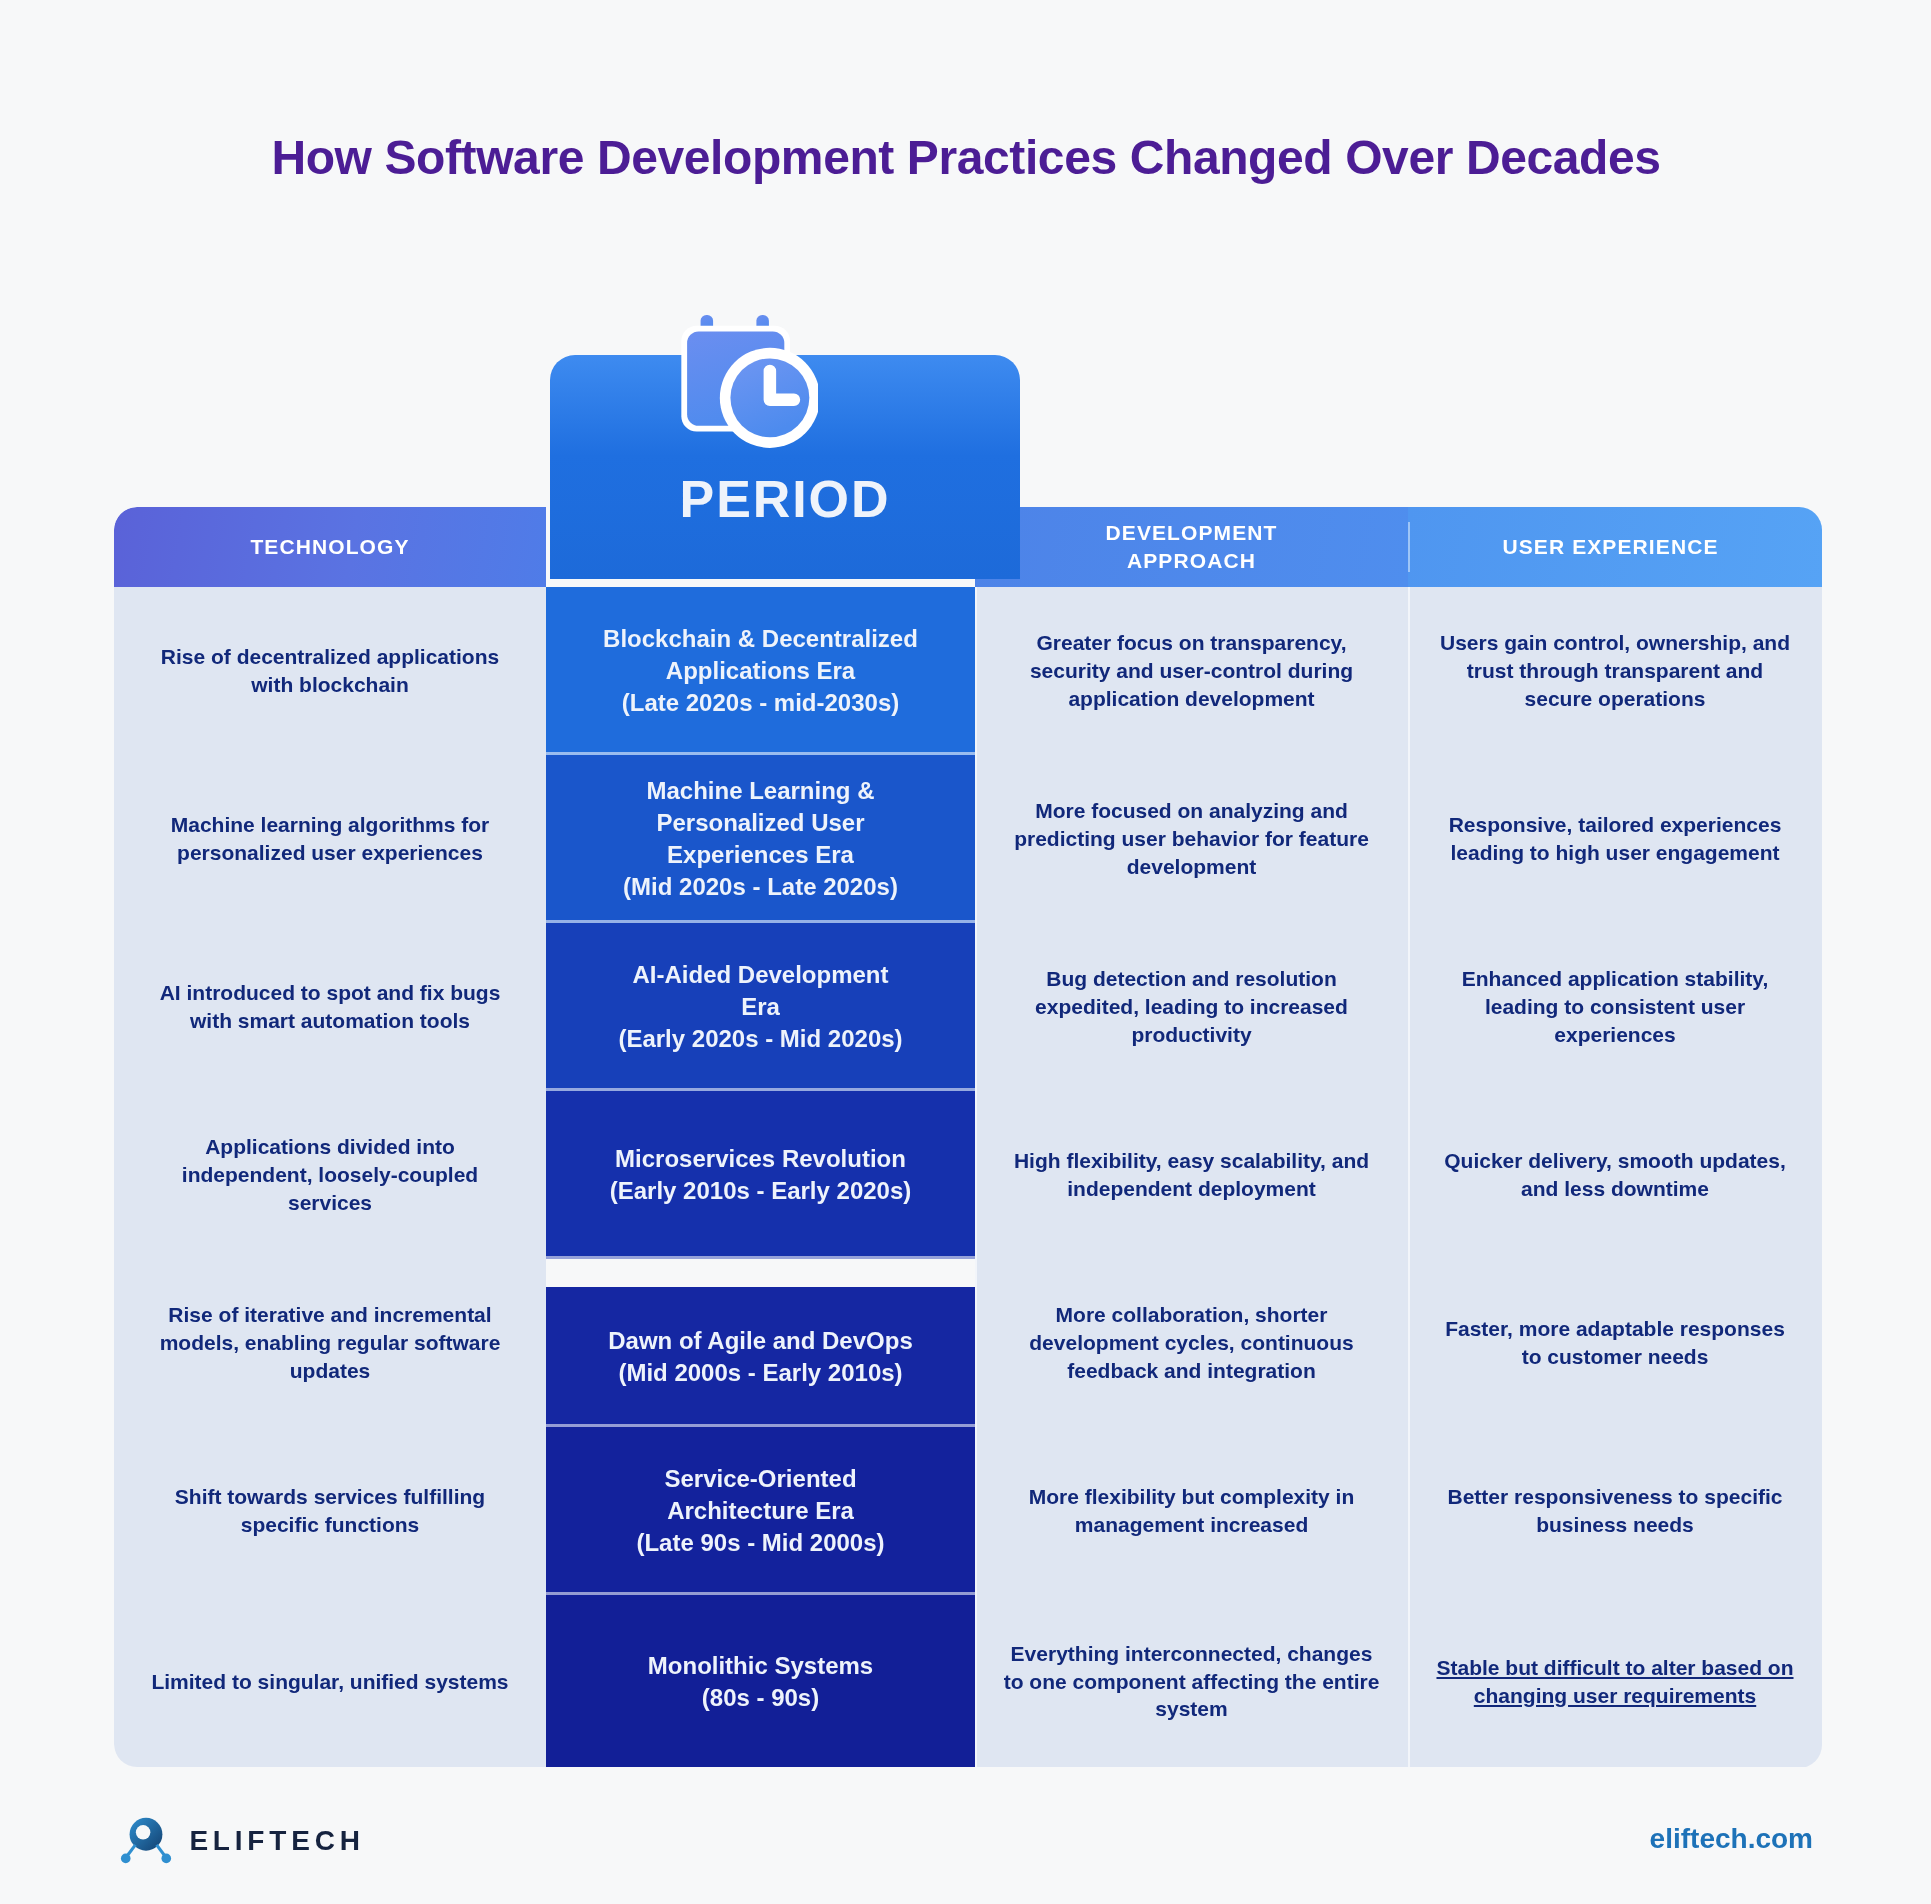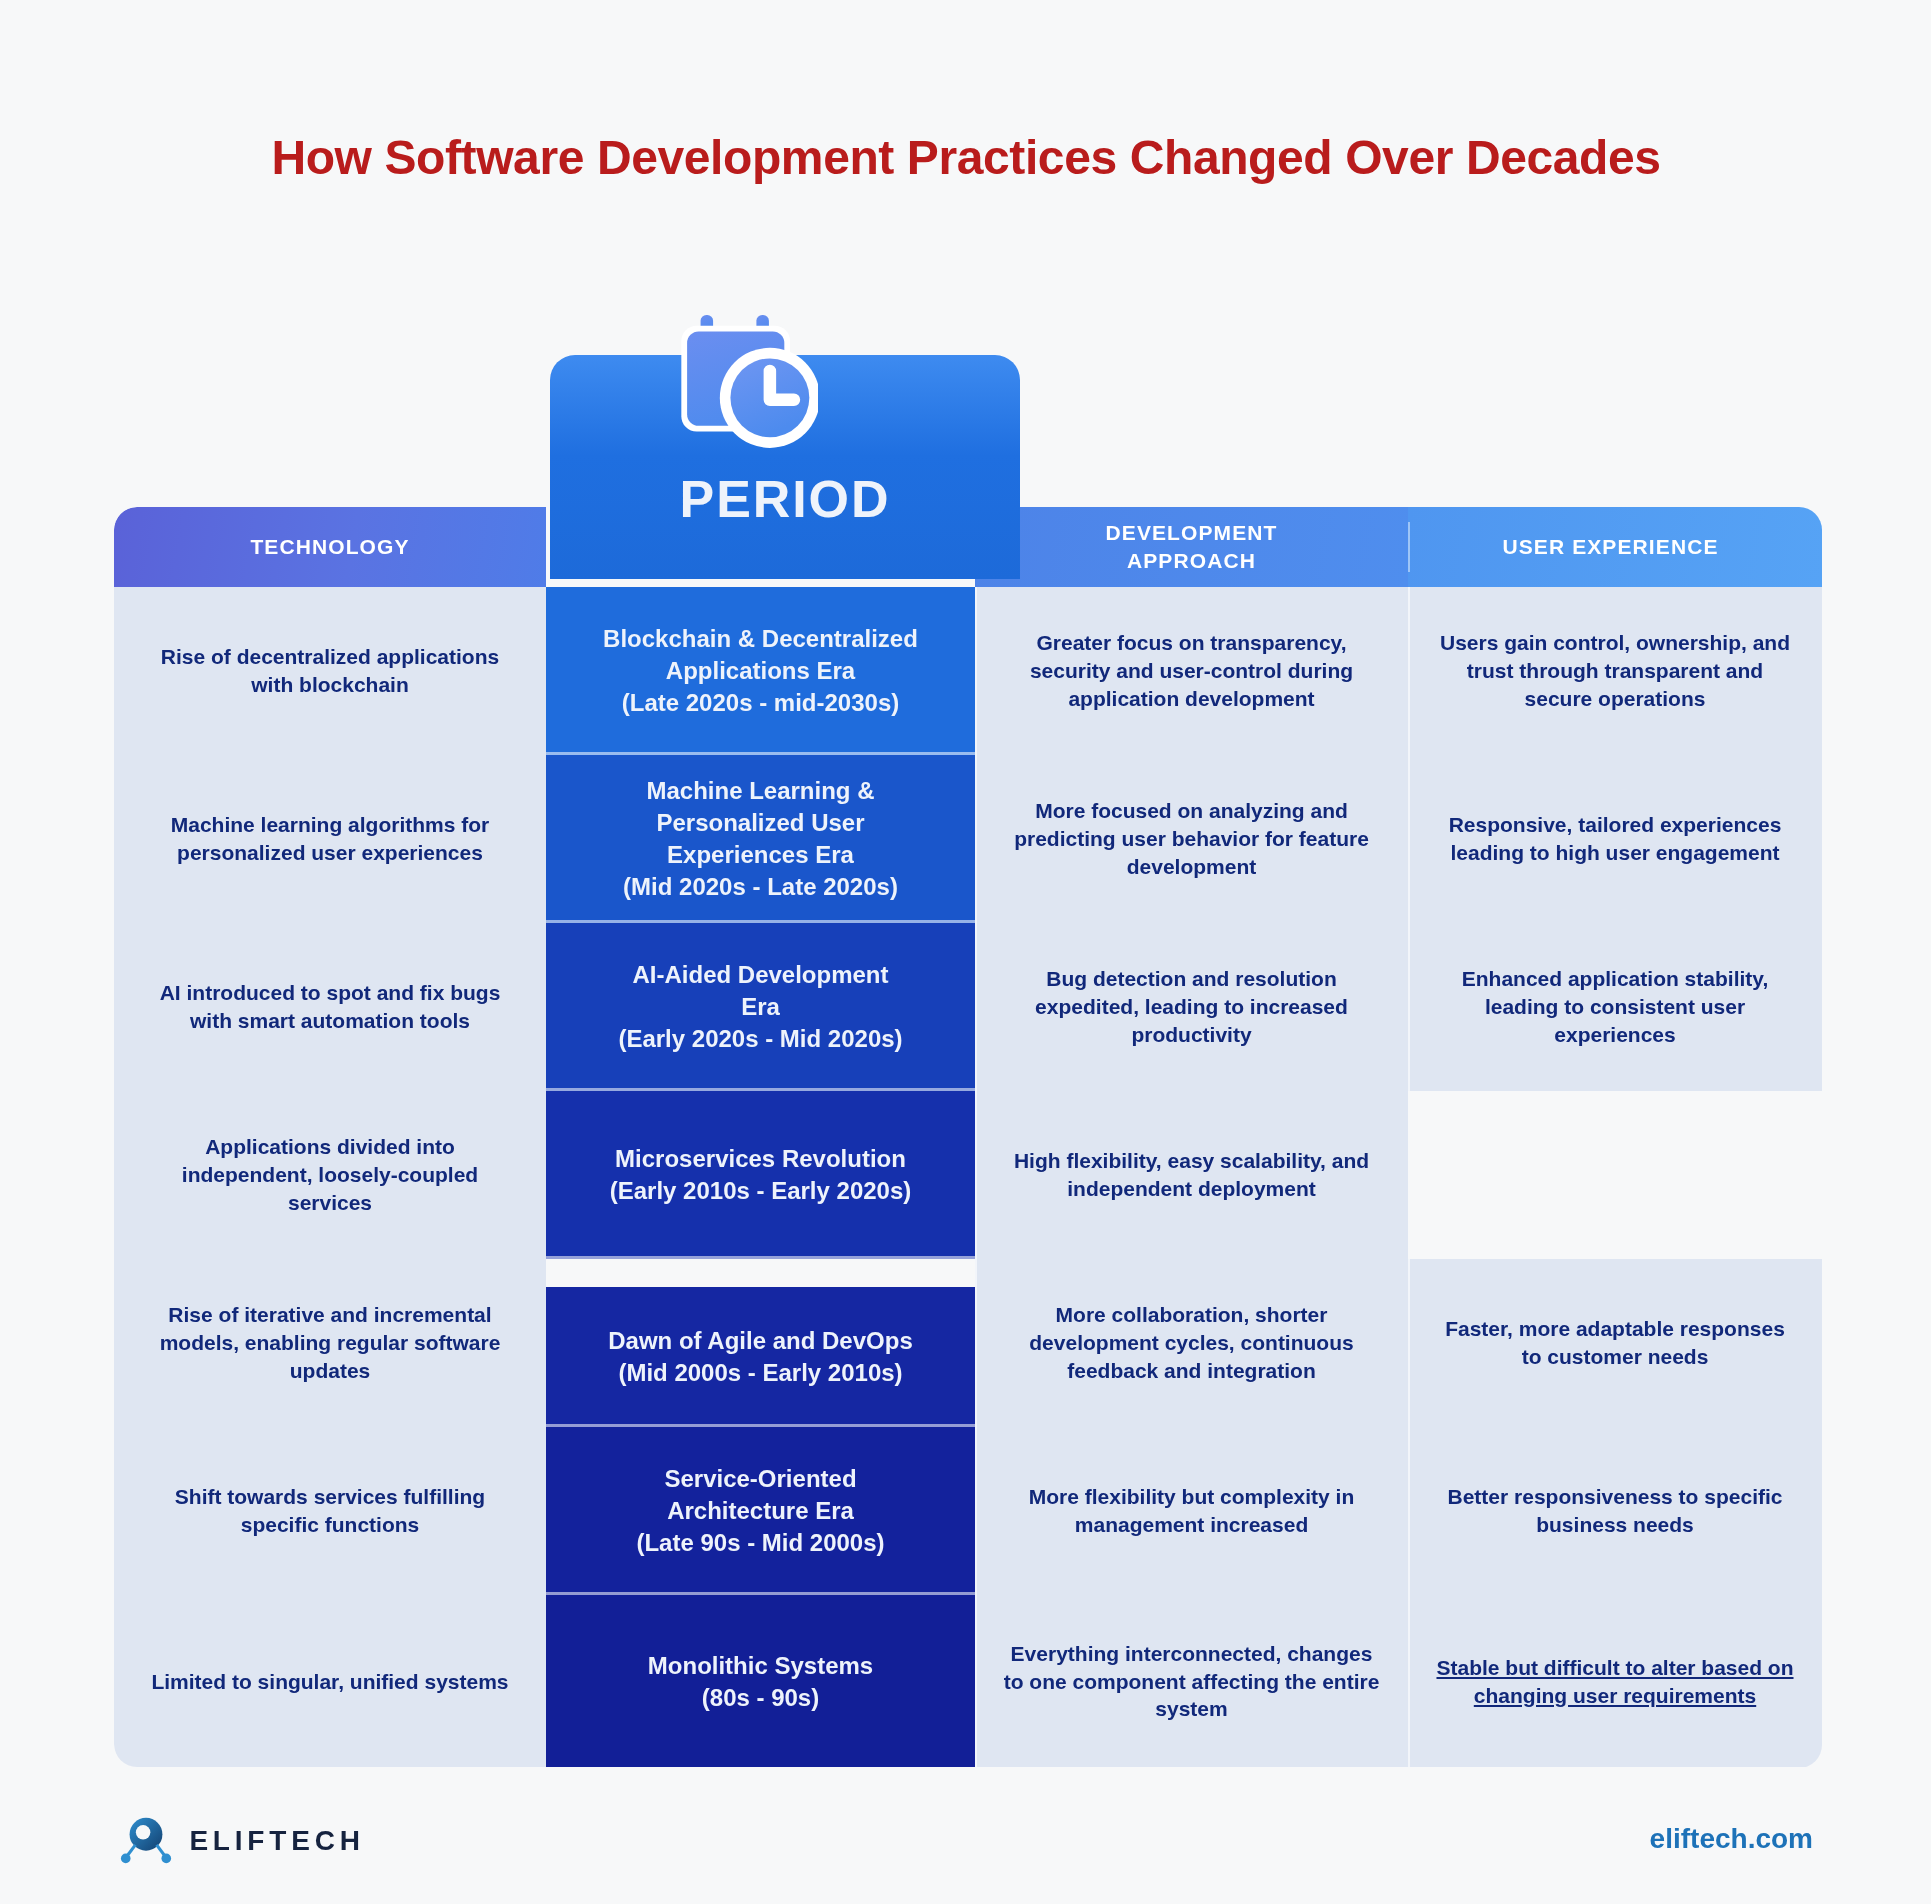--- a/index.html
+++ b/index.html
@@ -19,21 +19,21 @@
 
   
   .title {
     position: absolute;
     left: 126px;
     top: 130px;
     width: 1680px;
     font-size: 48px;
     font-weight: 800;
     letter-spacing: -0.4px;
-    color: #b91c1c;
+    color: #4c1d95;
     text-align: center;
     line-height: 1.15;
   }
 
   
   .period-card {
     position: absolute;
     left: 550px;
     top: 355px;
     width: 470px;
@@ -276,20 +276,21 @@
       <div class="cell c3 side sep">Enhanced application stability, leading to consistent user experiences</div>
     </div>
 
     <div class="row brow">
       <div class="cell c0 side">Applications divided into independent, loosely-coupled services</div>
       <div class="cell c1 period-cell p3">
         <span class="line">Microservices Revolution</span>
         <span class="line">(Early 2010s - Early 2020s)</span>
       </div>
       <div class="cell c2 side sep">High flexibility, easy scalability, and independent deployment</div>
+      <div class="cell c3 side sep">Quicker delivery, smooth updates, and less downtime</div>
     </div>
 
     <div class="row brow">
       <div class="cell c0 side">Rise of iterative and incremental models, enabling regular software updates</div>
       <div class="cell c1 period-cell p4">
         <span class="line">Dawn of Agile and DevOps</span>
         <span class="line">(Mid 2000s - Early 2010s)</span>
       </div>
       <div class="cell c2 side sep">More collaboration, shorter development cycles, continuous feedback and integration</div>
       <div class="cell c3 side sep">Faster, more adaptable responses to customer needs</div>

